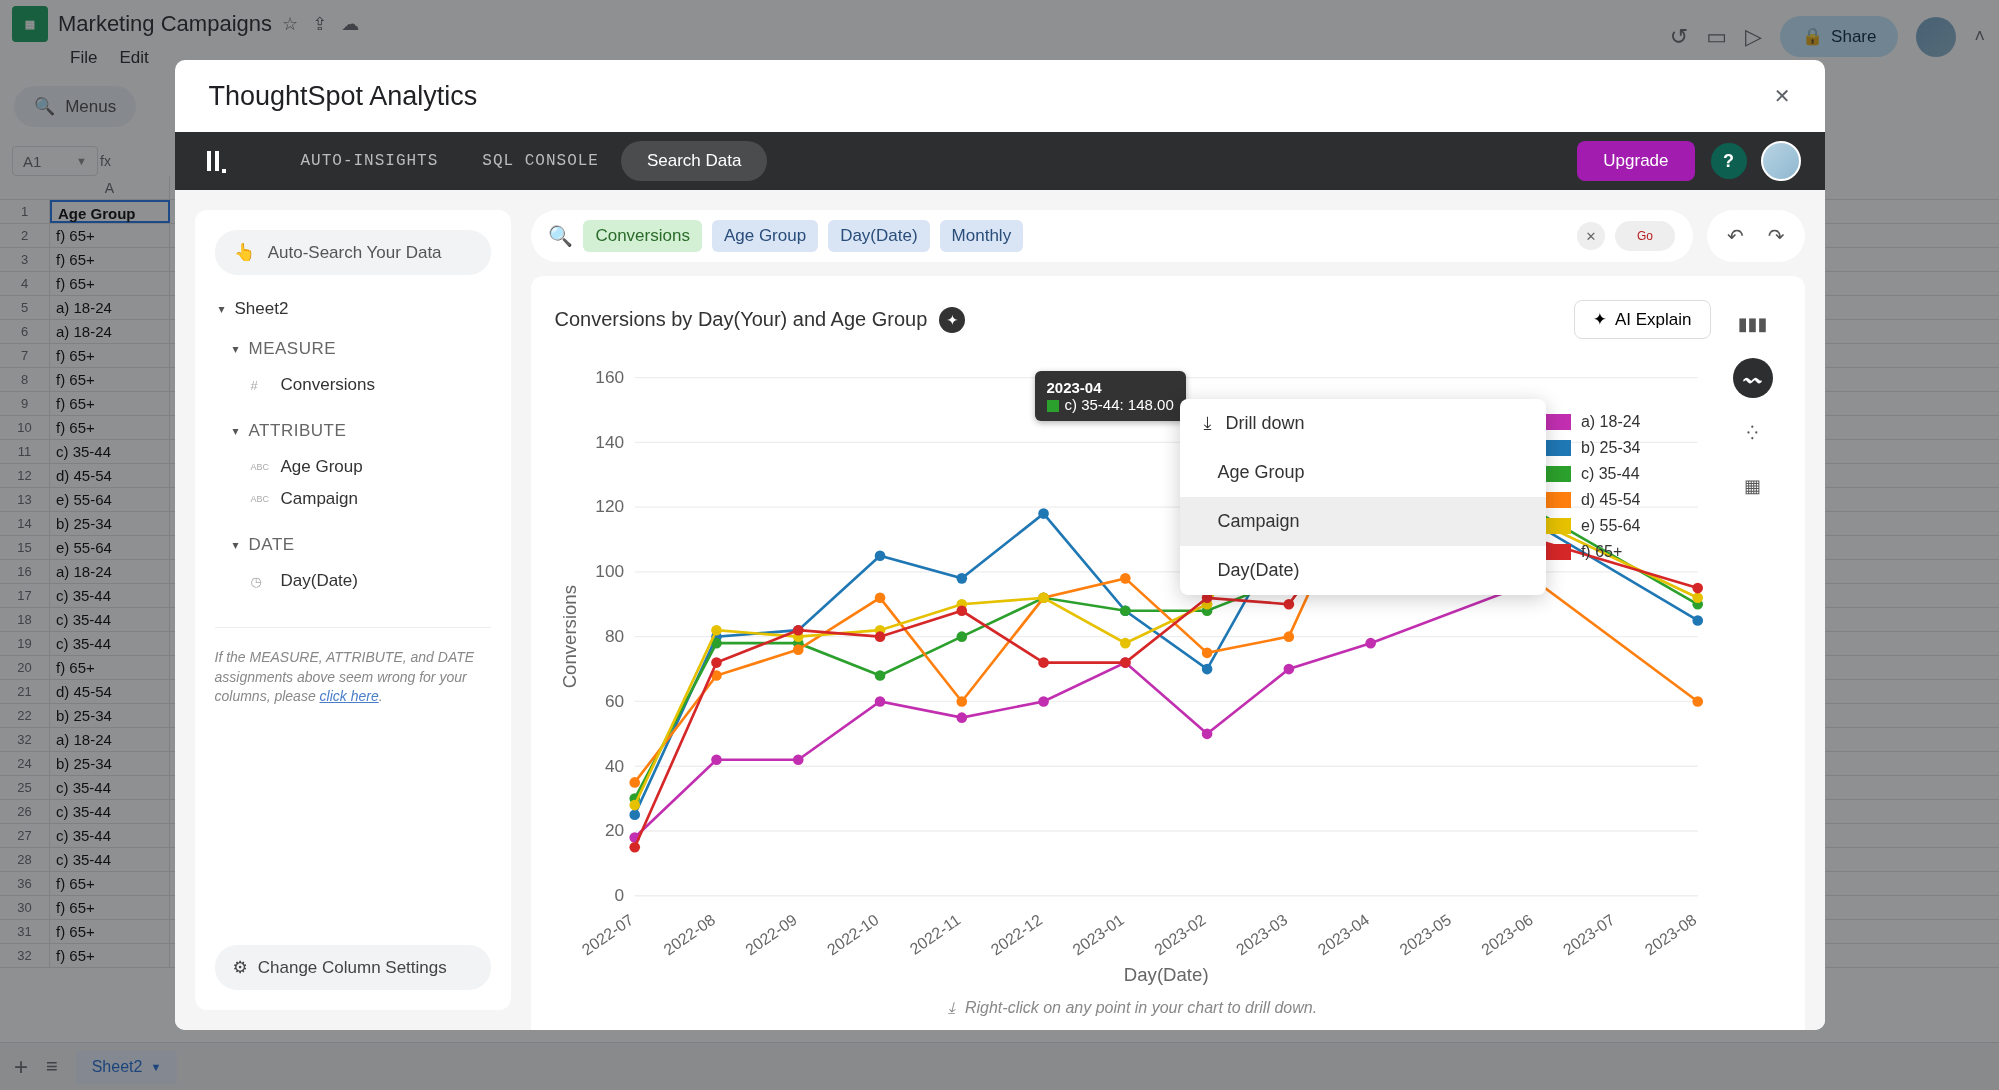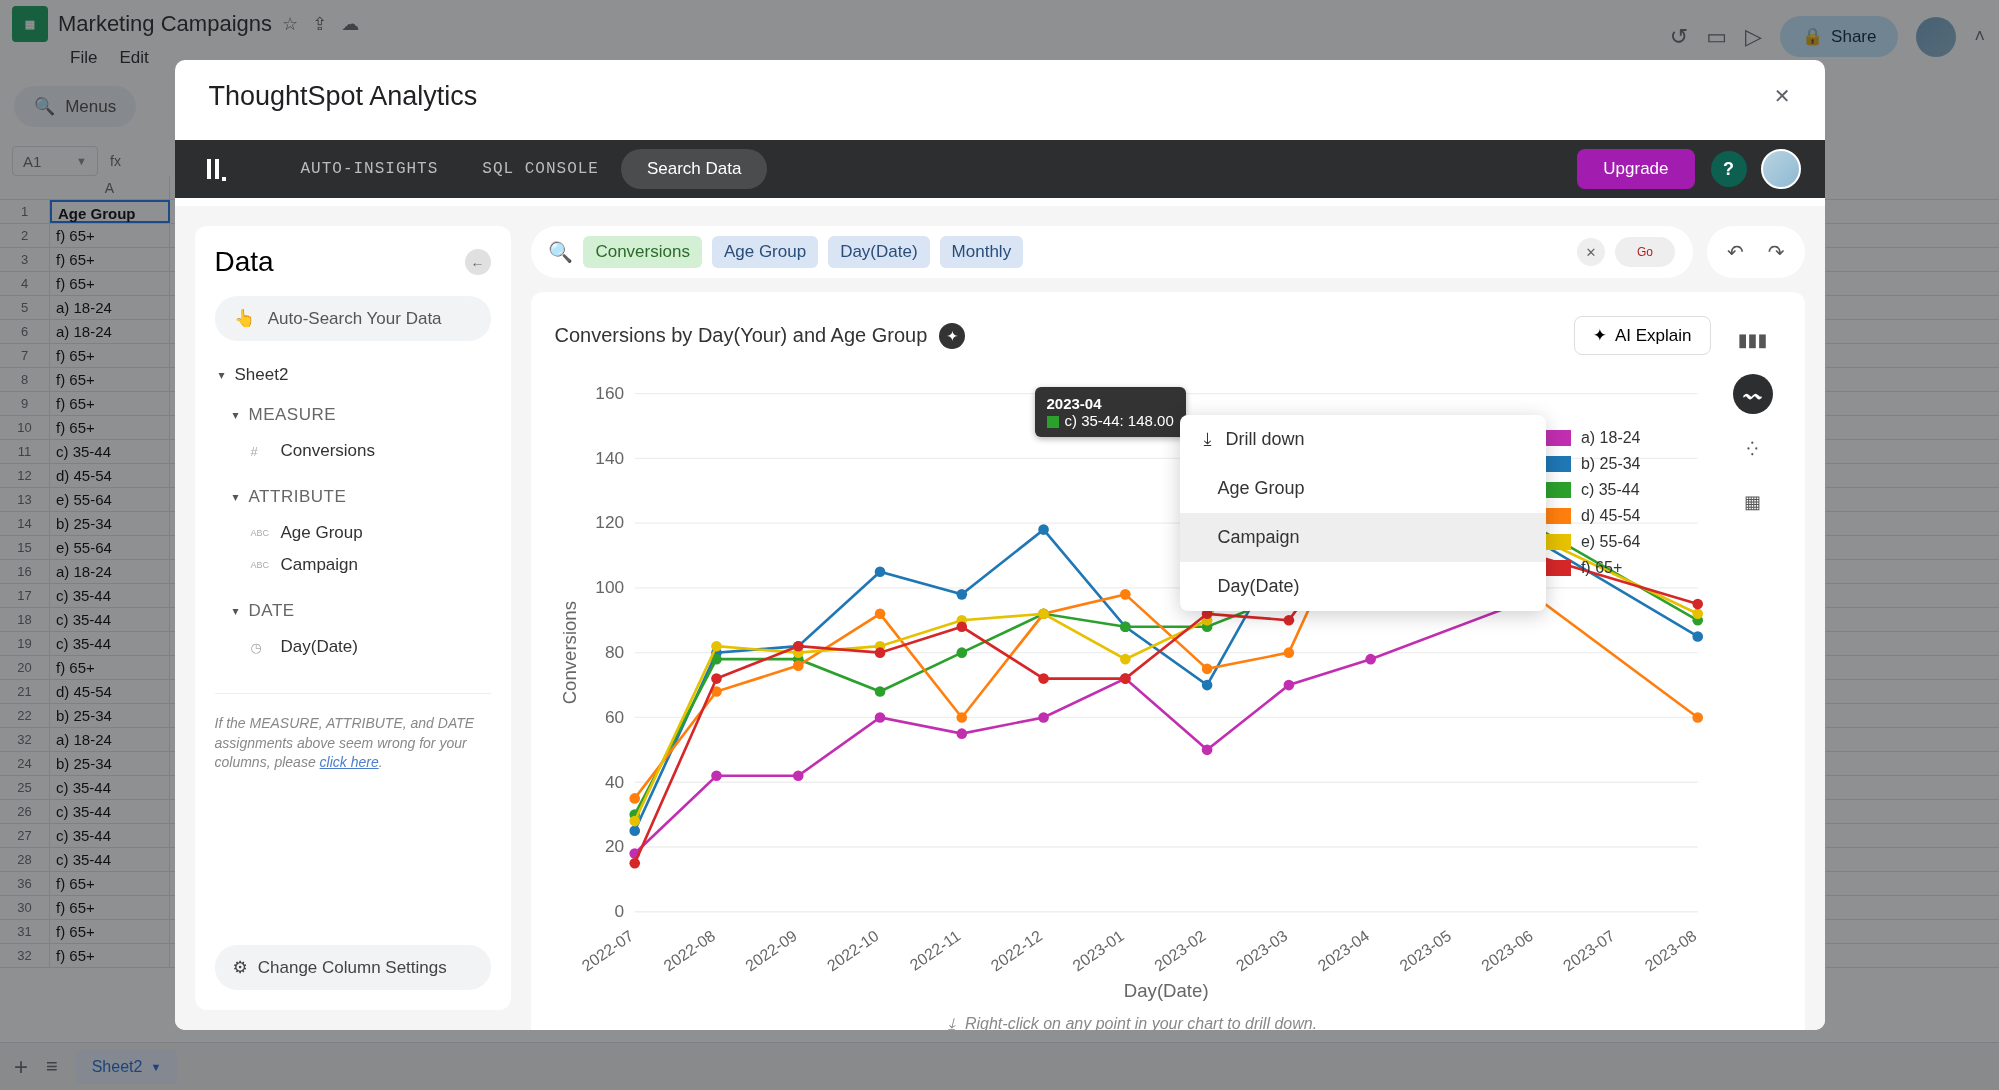--- a/index.html
+++ b/index.html
@@ -24,21 +24,21 @@
 .grid-body { position:absolute; left:0; top:196px; right:0; bottom:48px; overflow:hidden; background:#fff; }
 .grid-row { display:flex; height:24px; border-bottom:1px solid #e0e0e0; }
 .row-num { width:50px; text-align:center; font-size:13px; color:#5f6368; border-right:1px solid #e0e0e0; line-height:24px; background:#fff; }
 .cell { width:150px; padding:0 6px; font-size:15px; line-height:24px; border-right:1px solid #e0e0e0; }
 .cell.header-cell { font-weight:bold; border:2px solid #1a73e8; }
 .sheets-footer { position:absolute; bottom:0; left:0; right:0; height:48px; background:#f1f3f4; display:flex; align-items:center; padding:0 14px; gap:18px; border-top:1px solid #dadce0; }
 .sheet-tab { background:#e8f0fe; padding:8px 16px; border-radius:4px 4px 0 0; color:#1967d2; font-size:16px; font-weight:500; display:flex; align-items:center; gap:8px; }
 
 
 .overlay { position:absolute; inset:0; background:rgba(32,33,36,0.5); display:flex; align-items:center; justify-content:center; }
-.modal { width:1650px; height:970px; background:#fff; border-radius:10px; overflow:hidden; display:flex; flex-direction:column; position:relative;gap:8px; }
+.modal { width:1650px; height:970px; background:#fff; border-radius:10px; overflow:hidden; display:flex; flex-direction:column; position:relative; }
 .modal-header { height:72px; display:flex; align-items:center; justify-content:space-between; padding:0 34px; }
 .modal-title { font-size:27px; color:#202124; }
 .close-btn { font-size:20px; color:#5f6368; cursor:pointer; }
 
 
 .ts-nav { height:58px; background:#2c2e30; display:flex; align-items:center; padding:0 24px; gap:0; }
 .ts-logo { width:40px; height:40px; margin-right:40px; display:flex; align-items:center; justify-content:center; }
 .ts-nav-item { color:#bcbcbc; font-size:16px; letter-spacing:1px; padding:0 22px; font-family: 'Courier New', monospace; }
 .ts-nav-item.active { background:#4a4c4e; border-radius:20px; padding:10px 26px; color:#fff; font-family: Arial; letter-spacing:0; font-size:17px; }
 .upgrade-btn { margin-left:auto; background:#a21caf; color:#fff; padding:10px 26px; border-radius:8px; font-size:17px; }
@@ -127,21 +127,21 @@
     </div>
     <div class="avatar"></div>
     <span style="font-size:18px;color:#5f6368;">˄</span>
   </div>
   <div style="position:absolute; left:14px; top:86px; display:flex; align-items:center; gap:14px;">
     <div class="menus-btn">
       <span>🔍</span>
       <span>Menus</span>
     </div>
   </div>
-  <div style="position:absolute; left:12px; top:146px; display:flex; align-items:center; gap:12px;">
+  <div style="position:absolute; left:12px; top:146px; display:flex; align-items:center; gap:2px;">
     <div class="cell-name">
       <span>A1</span>
       <span style="margin-left:auto;color:#888;font-size:11px;">▼</span>
     </div>
     <span class="fx-label">fx</span>
   </div>
   <div class="grid-header" style="top:176px;">
     <div class="row-header-col"></div>
     <div class="col-header" style="width:120px;">A</div>
   </div>
@@ -304,24 +304,20 @@
       <div class="ts-nav-item">SQL CONSOLE</div>
       <div class="ts-nav-item active">Search Data</div>
       <div class="upgrade-btn">Upgrade</div>
       <div class="help-circle">?</div>
       <div class="ts-avatar"></div>
     </div>
 
     <div class="workspace">
 
       <div class="data-panel">
-        <div class="data-header">
-          <div class="data-title">Data</div>
-          <div class="back-circle">←</div>
-        </div>
         <div class="autosearch-btn">
           <span>👆</span>
           <span>Auto-Search Your Data</span>
         </div>
         <div class="tree-item">
           <span class="tree-chevron">▾</span>
           <span>Sheet2</span>
         </div>
         <div class="tree-item" style="padding-left:18px;">
           <span class="tree-chevron">▾</span>

